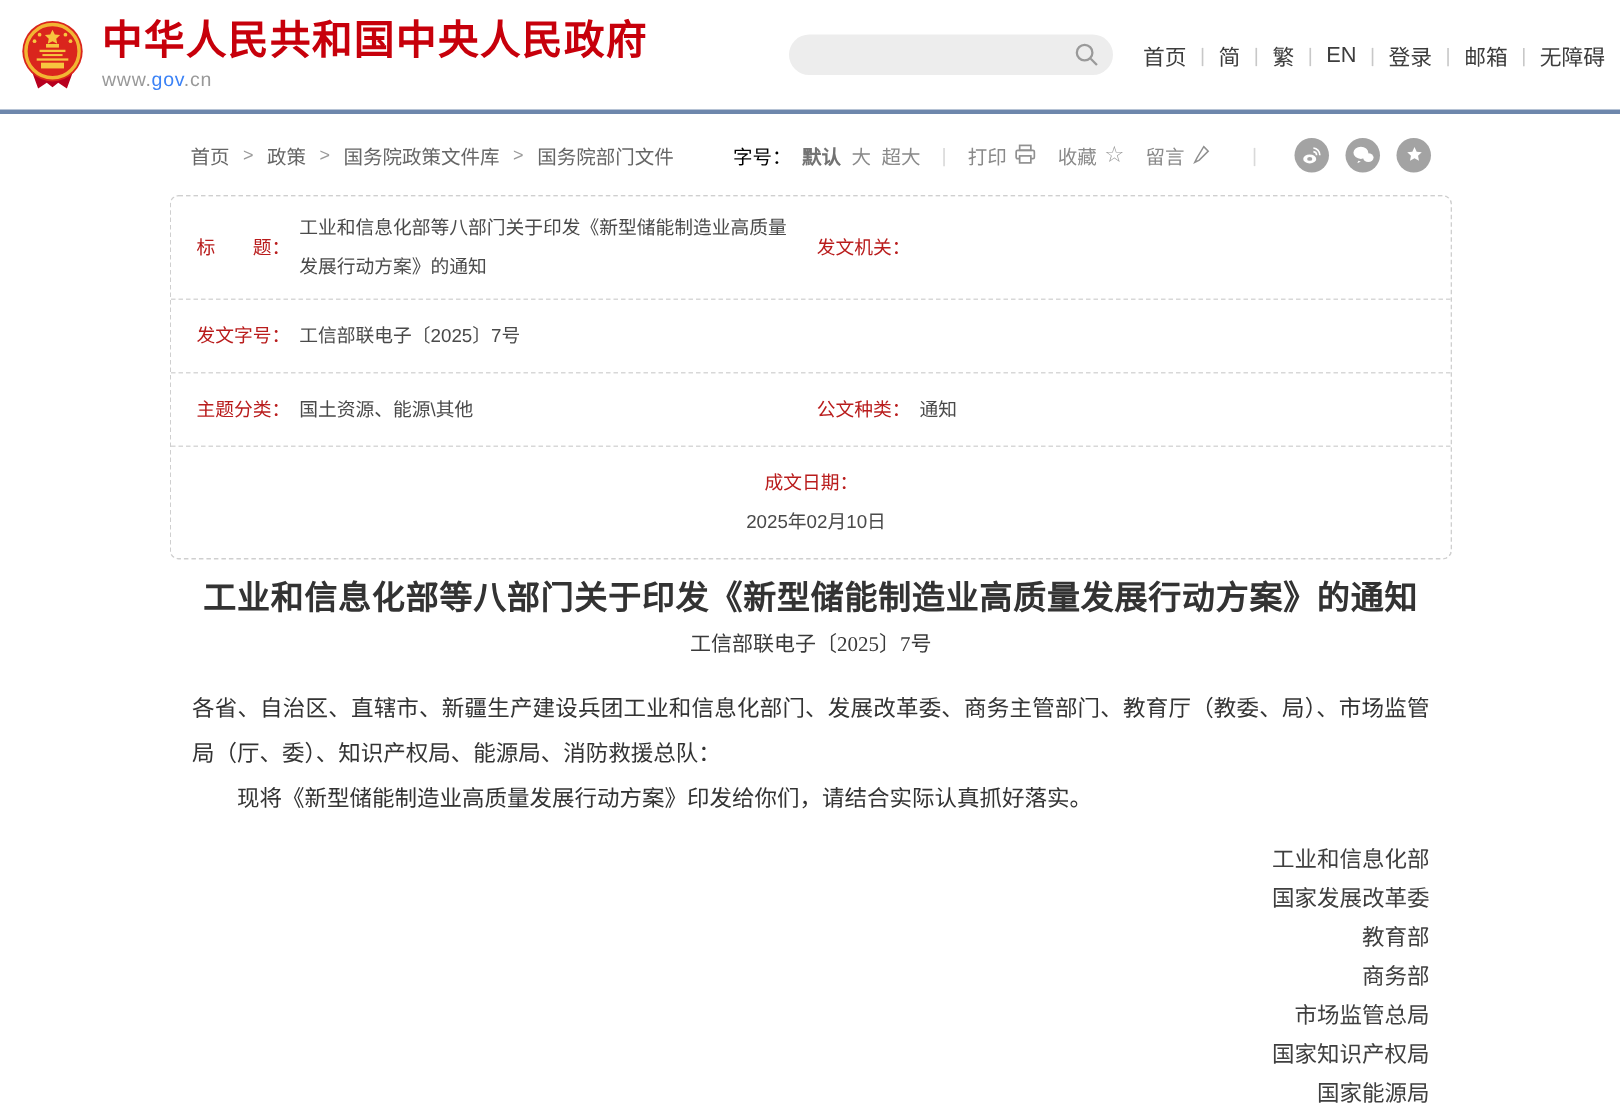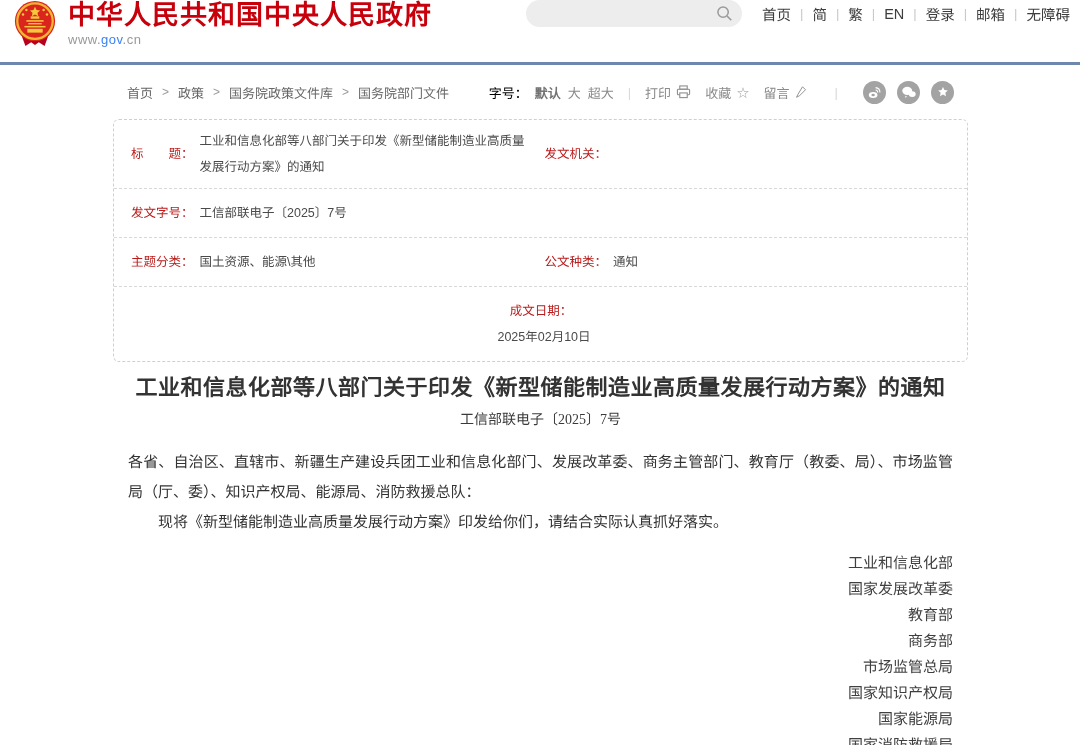--- a/index.html
+++ b/index.html
@@ -1,20 +1,20 @@
 <!DOCTYPE html>
 <html lang="zh-CN"><head>
 <meta charset="utf-8">
 <style>
   * { margin: 0; padding: 0; box-sizing: border-box; }
   html, body { width: 1080px; height: 745px; overflow: hidden; background: #fff;
     font-family: "Liberation Sans", "DejaVu Sans", sans-serif; }
 
   
-  .site-header { height: 65px; display: flex; align-items: flex-start;
+  .site-header { height: 76px; display: flex; align-items: center;
     justify-content: space-between; padding: 0 10px 0 12px;
     border-bottom: 3px solid #6e87ac; }
   .logo-area { display: flex; align-items: center; }
   .emblem { width: 46px; height: 48px; margin-right: 10px; cursor: pointer; }
   .site-title { font-size: 27px; font-weight: bold; color: #c7000b; letter-spacing: 1px; line-height: 1.1; }
   .site-url { font-size: 13px; color: #999; letter-spacing: .5px; margin-top: 2px; }
   .site-url .gov { color: #3b82f6; }
 
   .header-right { display: flex; align-items: center; }
   .search-box { width: 216px; height: 27px; background: #ededed; border-radius: 14px;

